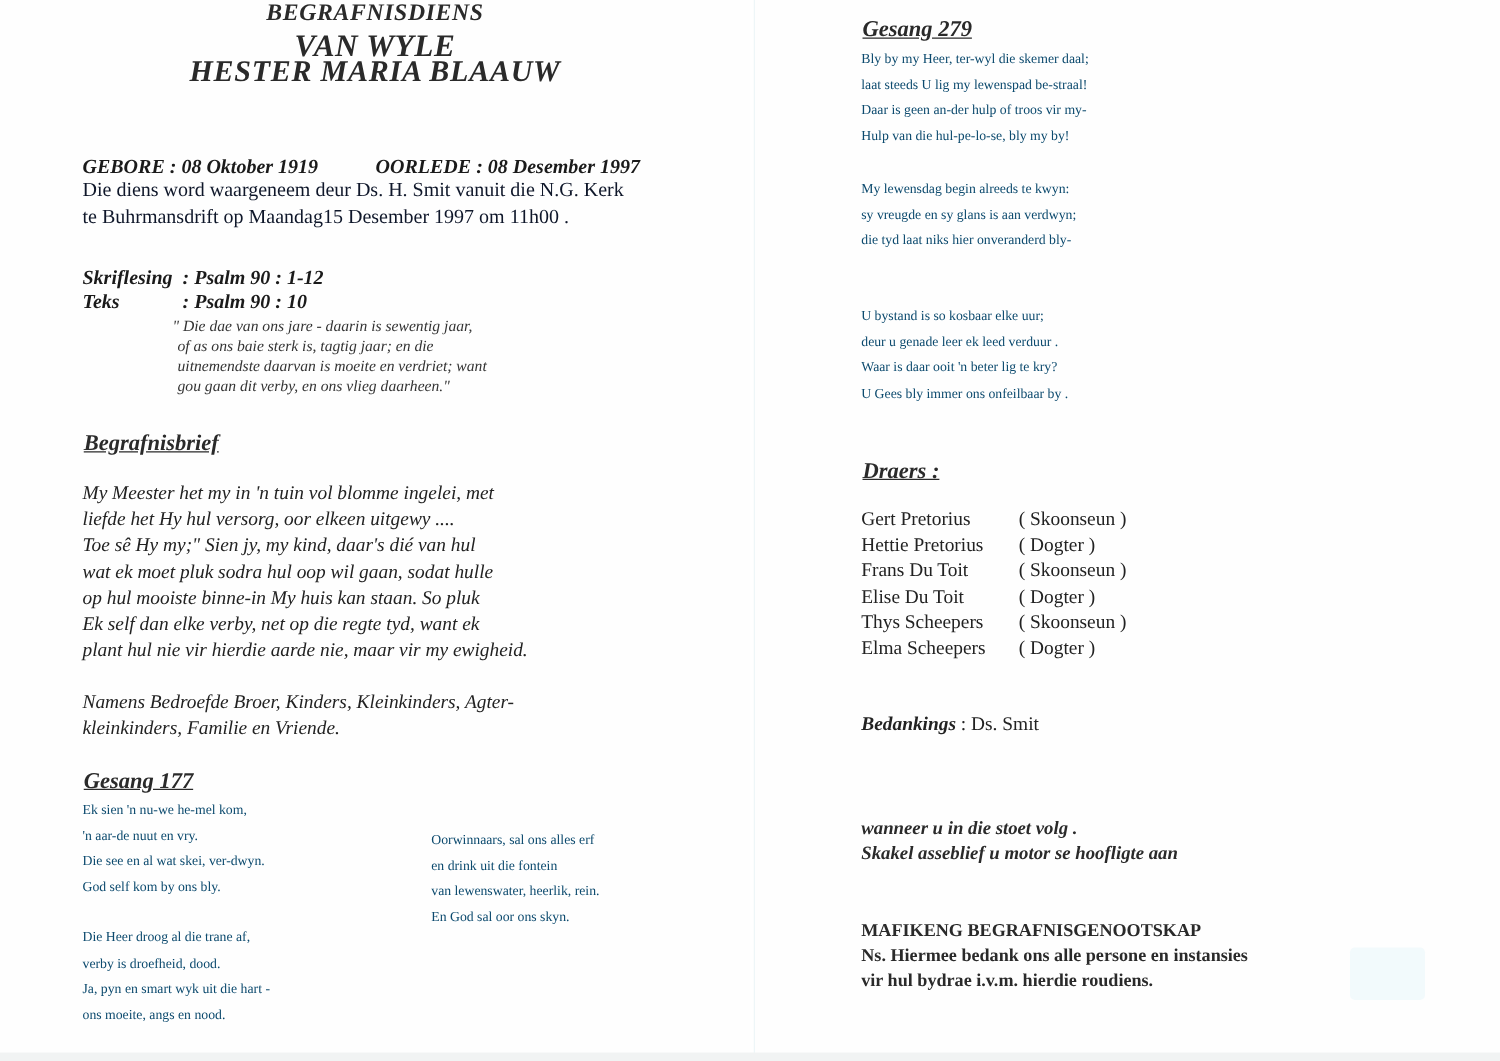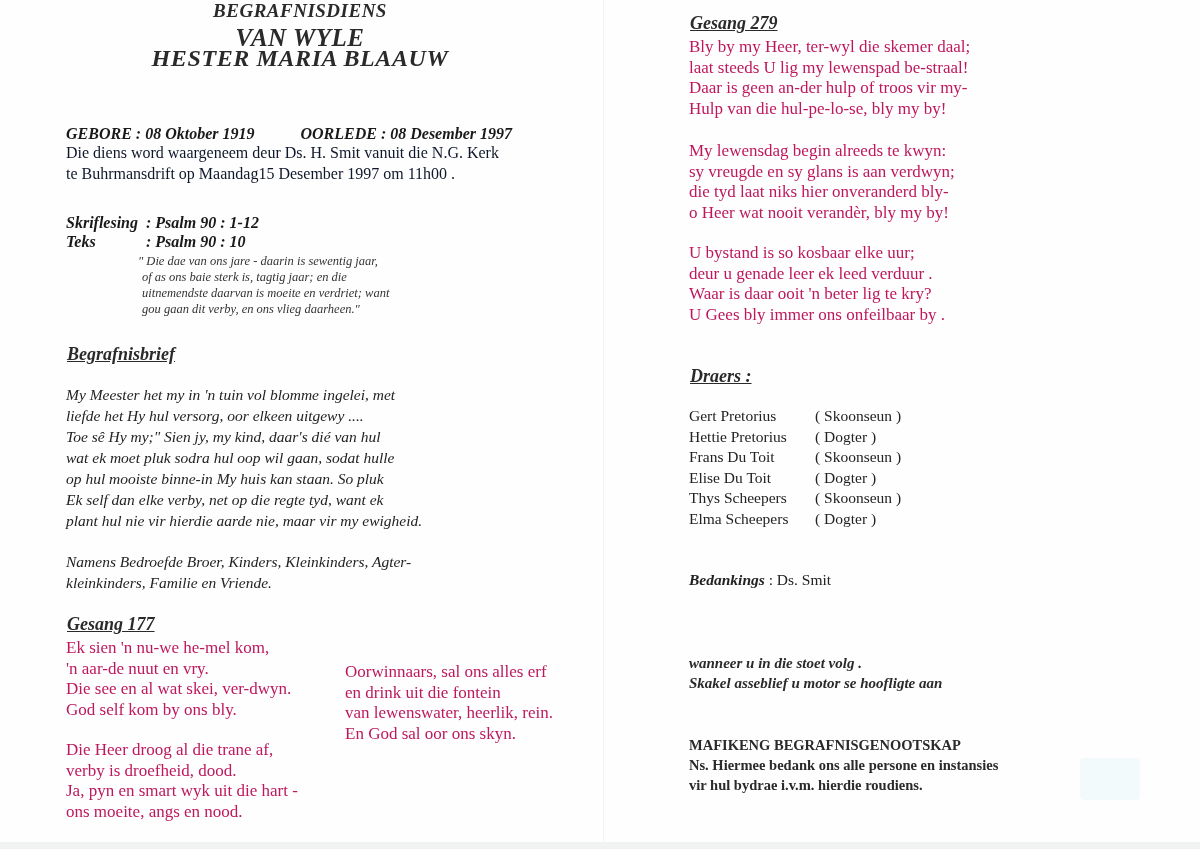--- a/index.html
+++ b/index.html
@@ -90,21 +90,21 @@
       color: #222;
     }
     .namens {
       left: 66px; top: 551px;
       font-size: 15.5px; font-style: italic; line-height: 21px;
       color: #222;
     }
 
     .h-g177 { left: 67px; top: 614px; }
     .hymn {
-      font-size: 17px; line-height: 20.5px; color: #be185d;
+      font-size: 11px; line-height: 20.5px; color: #0c4a6e;
     }
     .g177-v1 { left: 66px; top: 638px; }
     .g177-v2 { left: 66px; top: 740px; }
     .g177-v3 { left: 345px; top: 662px; }
 
     
     .h-g279 { left: 690px; top: 13px; }
     .g279-v1 { left: 689px; top: 37px; }
     .g279-v2 { left: 689px; top: 141px; }
     .g279-v3 { left: 689px; top: 243px; }
@@ -228,21 +228,20 @@
   <div>Bly by my Heer, ter-wyl die skemer daal;</div>
   <div>laat steeds U lig my lewenspad be-straal!</div>
   <div>Daar is geen an-der hulp of troos vir my-</div>
   <div>Hulp van die hul-pe-lo-se, bly my by!</div>
 </div>
 
 <div class="abs hymn g279-v2">
   <div>My lewensdag begin alreeds te kwyn:</div>
   <div>sy vreugde en sy glans is aan verdwyn;</div>
   <div>die tyd laat niks hier onveranderd bly-</div>
-  <div>o  Heer wat nooit verandèr, bly my by!</div>
 </div>
 
 <div class="abs hymn g279-v3">
   <div>U  bystand is so kosbaar elke uur;</div>
   <div>deur u genade leer ek leed verduur .</div>
   <div>Waar is daar ooit 'n beter lig te kry?</div>
   <div>U Gees bly immer ons onfeilbaar by .</div>
 </div>
 
 <div class="abs section-heading h-draers">Draers :</div>

